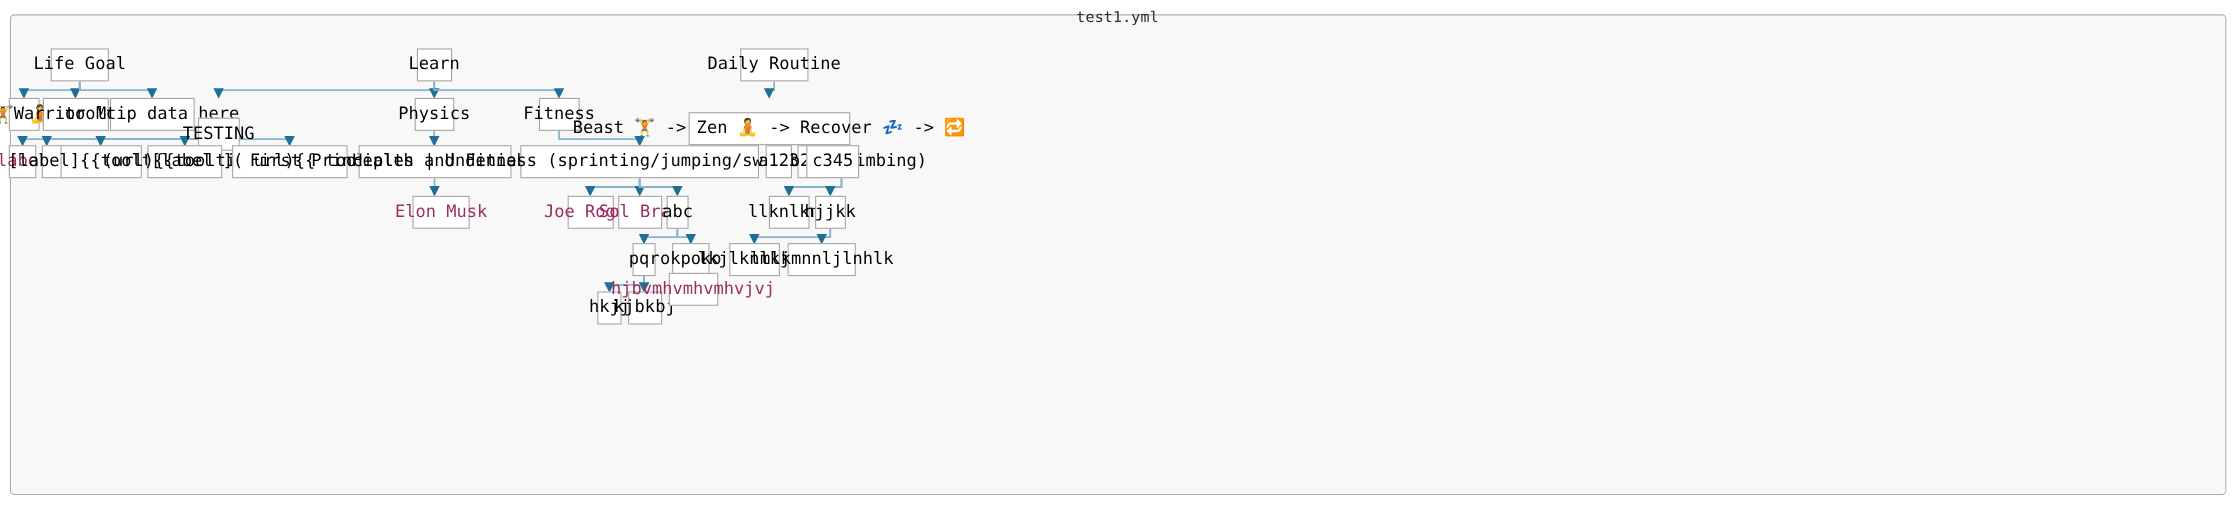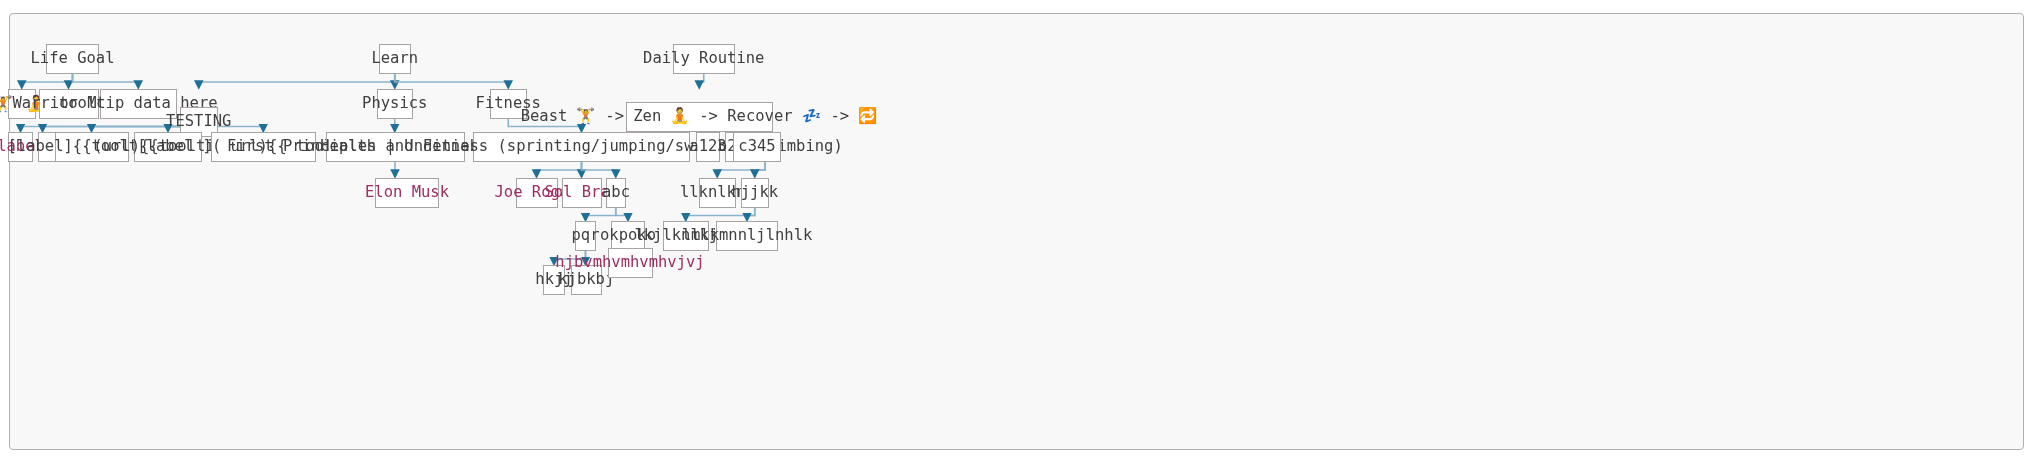--- a/index.html
+++ b/index.html
@@ -17,31 +17,32 @@
   }
 
   
   #edges{position:absolute;left:0;top:0;width:2032px;height:459px;}
 
   
   .node{
     position:absolute;box-sizing:border-box;
     background:#ffffff;border:1.6px solid #a9a4a4;
     display:flex;align-items:center;justify-content:center;
-    font-size:15.5px;line-height:1;color:#404040;
+    font-size:15.5px;line-height:1;color:#000000;
     white-space:nowrap;height:30px;padding:0 9px;
   }
   .node.pink{color:#9c2f62;}
   .node.emoji{font-family:"DejaVu Sans","Liberation Sans",sans-serif;font-size:16px;letter-spacing:4px;}
 </style>
 </head>
 <body>
 
 <div id="root">
   <div class="frame"></div>
+  <div class="title">test1.yml</div>
   <svg id="edges" xmlns="http://www.w3.org/2000/svg">
       <defs>
         <marker id="ah" markerWidth="7" markerHeight="7" refX="4.6" refY="3" orient="auto" markerUnits="strokeWidth">
           <path d="M0,0 L6,3 L0,6 z" fill="#1f6f96"></path>
         </marker>
       </defs>
       <path d="M72.5,74 L72.5,82 L21.75,82 L21.75,87.5" fill="none" stroke="#8ab4cc" stroke-width="1.6" marker-end="url(#ah)"></path>
       <path d="M72.5,74 L72.5,82 L68.5,82 L68.5,87.5" fill="none" stroke="#8ab4cc" stroke-width="1.6" marker-end="url(#ah)"></path>
       <path d="M72.5,74 L72.5,82 L138.25,82 L138.25,87.5" fill="none" stroke="#8ab4cc" stroke-width="1.6" marker-end="url(#ah)"></path>
       <path d="M198.75,118.5 L198.75,126.5 L20.5,126.5 L20.5,131" fill="none" stroke="#8ab4cc" stroke-width="1.6" marker-end="url(#ah)"></path>
@@ -86,21 +87,21 @@
       <div class="node pink" style="left: 8px; top: 132px; width: 25px;">label</div>
       <div class="node" style="left: 38px; top: 132px; width: 9px;"></div>
       <div class="node" style="left: 54.5px; top: 132px; width: 74px;">[label]{{tooltip}}</div>
       <div class="node" style="left: 134px; top: 132px; width: 68px;">(url){{tooltip}}</div>
       <div class="node" style="left: 210.5px; top: 132px; width: 105.5px;">[label ]( url){{ tooltip} }</div>
       <div class="node" style="left: 325.5px; top: 132px; width: 139px;">First Principles | Undeniable Truths</div>
       <div class="node" style="left: 473px; top: 132px; width: 217px;">Health and Fitness (sprinting/jumping/swimming/climbing)</div>
       <div class="node" style="left: 696px; top: 132px; width: 24px;">a123</div>
       <div class="node" style="left: 724.5px; top: 132px; width: 24px;">b234</div>
       <div class="node" style="left: 733px; top: 132px; width: 48px;">c345</div>
-      <div class="node pink" style="left: 375px; top: 177.5px; width: 64px;">Elon Musk</div>
+      <div class="node pink" style="left: 375px; top: 177.5px; width: 52px;">Elon Musk</div>
       <div class="node pink" style="left: 515.5px; top: 177.5px; width: 42px;">Joe Rogan</div>
       <div class="node pink" style="left: 562px; top: 177.5px; width: 39.5px;">Sol Brah</div>
       <div class="node" style="left: 606px; top: 177.5px; width: 15px;">abc</div>
       <div class="node" style="left: 698.5px; top: 177.5px; width: 37.5px;">llknlknl</div>
       <div class="node" style="left: 741px; top: 177.5px; width: 27.5px; text-align: right;">hjjkk</div>
       <div class="node" style="left: 575px; top: 221px; width: 21px;">pqr</div>
       <div class="node" style="left: 611px; top: 221px; width: 34px;">okpoko</div>
       <div class="node" style="left: 662.5px; top: 221px; width: 46.5px;">lkjlknlkjnl</div>
       <div class="node" style="left: 716px; top: 221px; width: 62px; text-align: right;">lmlkmnnljlnhlk</div>
       <div class="node" style="left: 543px; top: 265px; width: 22px;">hkjj</div>

